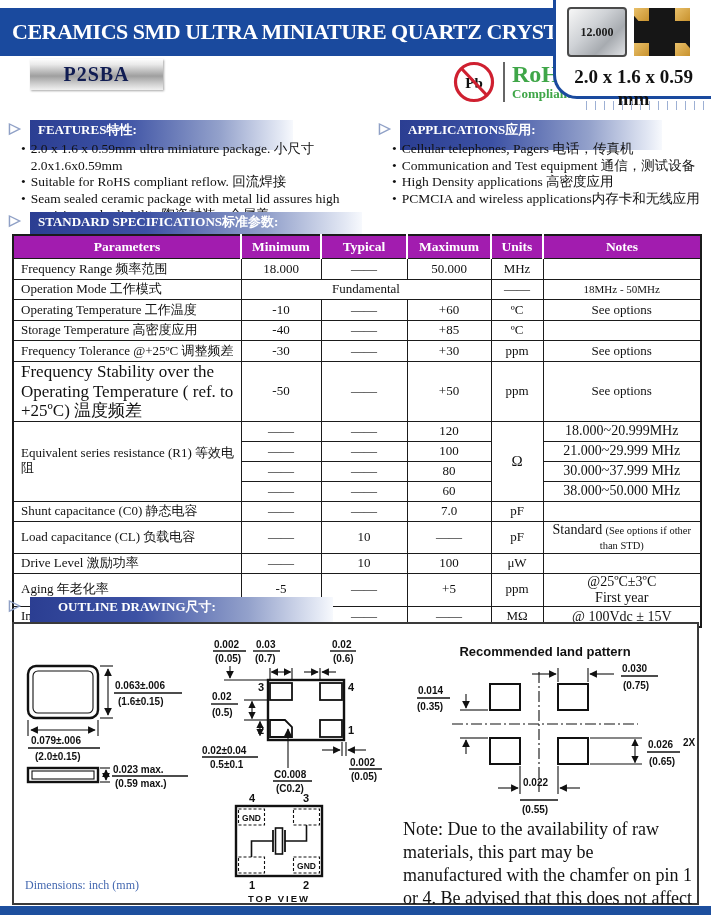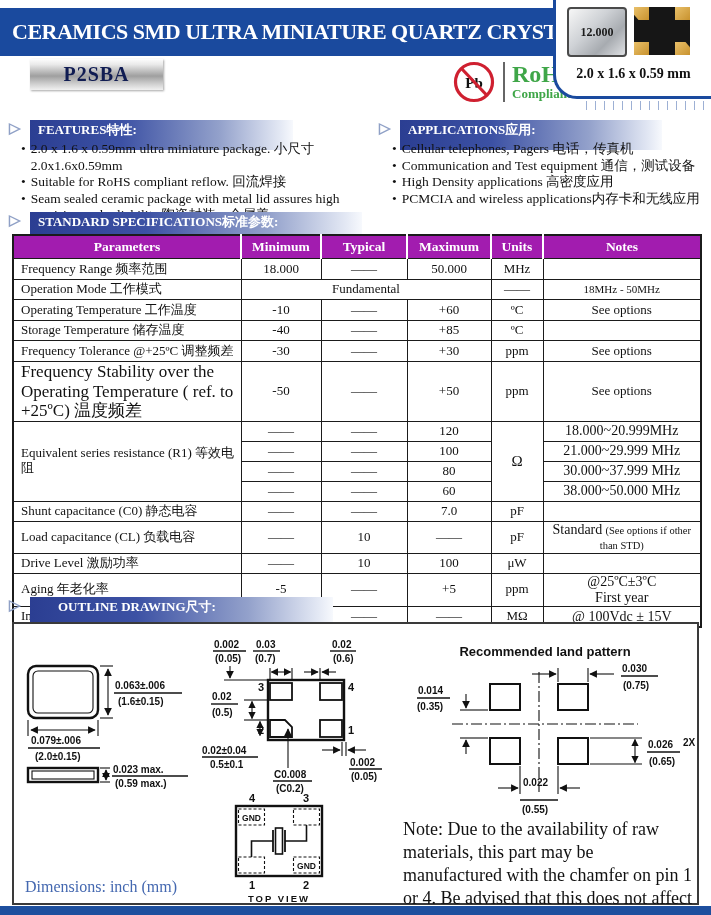--- a/index.html
+++ b/index.html
@@ -14,33 +14,33 @@
                background:linear-gradient(180deg,#fdfdfd 0%,#e9e9e9 18%,#9f9f9f 55%,#cfcfcf 80%,#f1f1f1 100%);
                box-shadow:1px 1px 2px rgba(0,0,0,.35);}
   .model-badge span{font-weight:bold;font-size:20px;color:#101c52;line-height:31px;letter-spacing:1px;}
   .rohs-group{position:absolute;left:452px;top:60px;display:flex;align-items:center;gap:7px;}
   .rohs-divider{width:2px;height:40px;background:#666;}
   .rohs-main{font-weight:bold;font-size:24px;color:#3fa648;line-height:24px;}
   .rohs-sub{font-weight:bold;font-size:13px;color:#3fa648;}
   .product-box{position:absolute;left:553px;top:0;width:158px;height:99px;background:#fff;
                border-left:3px solid #1a4a9e;border-bottom:3px solid #1a4a9e;
                border-bottom-left-radius:24px;box-sizing:border-box;}
-  .crystal-row{position:absolute;left:11px;top:7px;display:flex;gap:7px;}
+  .crystal-row{position:absolute;left:11px;top:7px;display:flex;gap:7px;align-items:center;}
   .crystal-lid{width:60px;height:50px;border:2px solid #4a4a4a;border-radius:4px;box-sizing:border-box;
                background:linear-gradient(135deg,#f7f7f7 0%,#cfd2d6 40%,#a7abb0 70%,#dfe1e4 100%);
                display:flex;align-items:center;justify-content:center;}
   .crystal-lid span{font-weight:bold;font-size:12px;color:#1c1c1c;}
   .crystal-bottom{position:relative;width:56px;height:48px;background:#161616;border-radius:2px;}
   .pad{position:absolute;width:15px;height:13px;background:linear-gradient(135deg,#e9c06a,#c8922e);}
   .pad.tl{left:0;top:0;clip-path:polygon(0 0,100% 0,100% 100%,30% 100%,0 60%);}
   .pad.tr{right:0;top:0;}
   .pad.bl{left:0;bottom:0;}
   .pad.br{right:0;bottom:0;clip-path:polygon(0 0,70% 0,100% 40%,100% 100%,0 100%);}
   .size-label{position:absolute;left:0;top:66px;width:100%;text-align:center;
-              font-weight:bold;font-size:14px;color:#111;}
+              font-weight:bold;font-size:19px;color:#111;}
   .ruler-ticks{position:absolute;left:586px;top:101px;width:122px;height:9px;
                background:repeating-linear-gradient(90deg,#9db0d4 0 1px,transparent 1px 9px);}
 
   
   .sec-arrow{position:absolute;font-size:15px;color:#8fa0c6;font-weight:bold;}
   .sec-bar{position:absolute;height:30px;color:#fff;font-weight:bold;font-size:13px;
            padding:1px 0 0 8px;box-sizing:border-box;white-space:nowrap;
            background:linear-gradient(90deg,#2b3e92 0%,#3c51a4 35%,#93a1cb 72%,#e3e8f4 95%,#f7f9fd 100%);}
 
   
@@ -58,21 +58,21 @@
   .spec-table th:first-child{border-left:1px solid #1b1b1b;}
   .spec-table td.c{text-align:center;}
   .spec-table td.param{text-align:left;padding-left:7px;}
   .small{font-size:11px;}
   .note12{font-size:14px;}
   .note-sm{font-size:10.5px;}
 
   
   .outline-box{position:absolute;left:12px;top:622px;width:687px;height:283px;
                border:2px solid #3a3a3a;box-sizing:border-box;background:#fff;}
-  .dims-note{position:absolute;left:25px;top:878px;font-size:16px;color:#4468b0;}
+  .dims-note{position:absolute;left:25px;top:878px;font-size:12px;color:#4468b0;}
   .bottom-bar{position:absolute;left:0;top:906px;width:711px;height:9px;background:#1d4f9e;}
   .note-block{position:absolute;left:403px;top:818px;width:292px;font-size:18px;line-height:1.28;color:#111;}
 
   svg{position:absolute;overflow:visible;}
   .thick{fill:none;stroke:#111;stroke-width:2.4px;}
   .med{fill:none;stroke:#111;stroke-width:1.8px;}
   .thin{fill:none;stroke:#111;stroke-width:1.1px;}
   .dimline{stroke:#111;stroke-width:1.1px;fill:none;}
   .ul{stroke:#111;stroke-width:1.4px;}
   .dim{font:bold 10px "Liberation Sans",sans-serif;fill:#111;}
@@ -190,21 +190,21 @@
     </tr>
     <tr style="height:21px">
       <td class="param">Operating Temperature 工作温度</td>
       <td class="c">-10</td>
       <td class="c">——</td>
       <td class="c">+60</td>
       <td class="c">ºC</td>
       <td class="c">See options</td>
     </tr>
     <tr style="height:20px">
-      <td class="param">Storage Temperature 储存温度</td>
+      <td class="param">Storage Temperature 高密度应用</td>
       <td class="c">-40</td>
       <td class="c">——</td>
       <td class="c">+85</td>
       <td class="c">ºC</td>
       <td class="c"></td>
     </tr>
     <tr style="height:21px">
       <td class="param">Frequency Tolerance @+25ºC 调整频差</td>
       <td class="c">-30</td>
       <td class="c">——</td>

